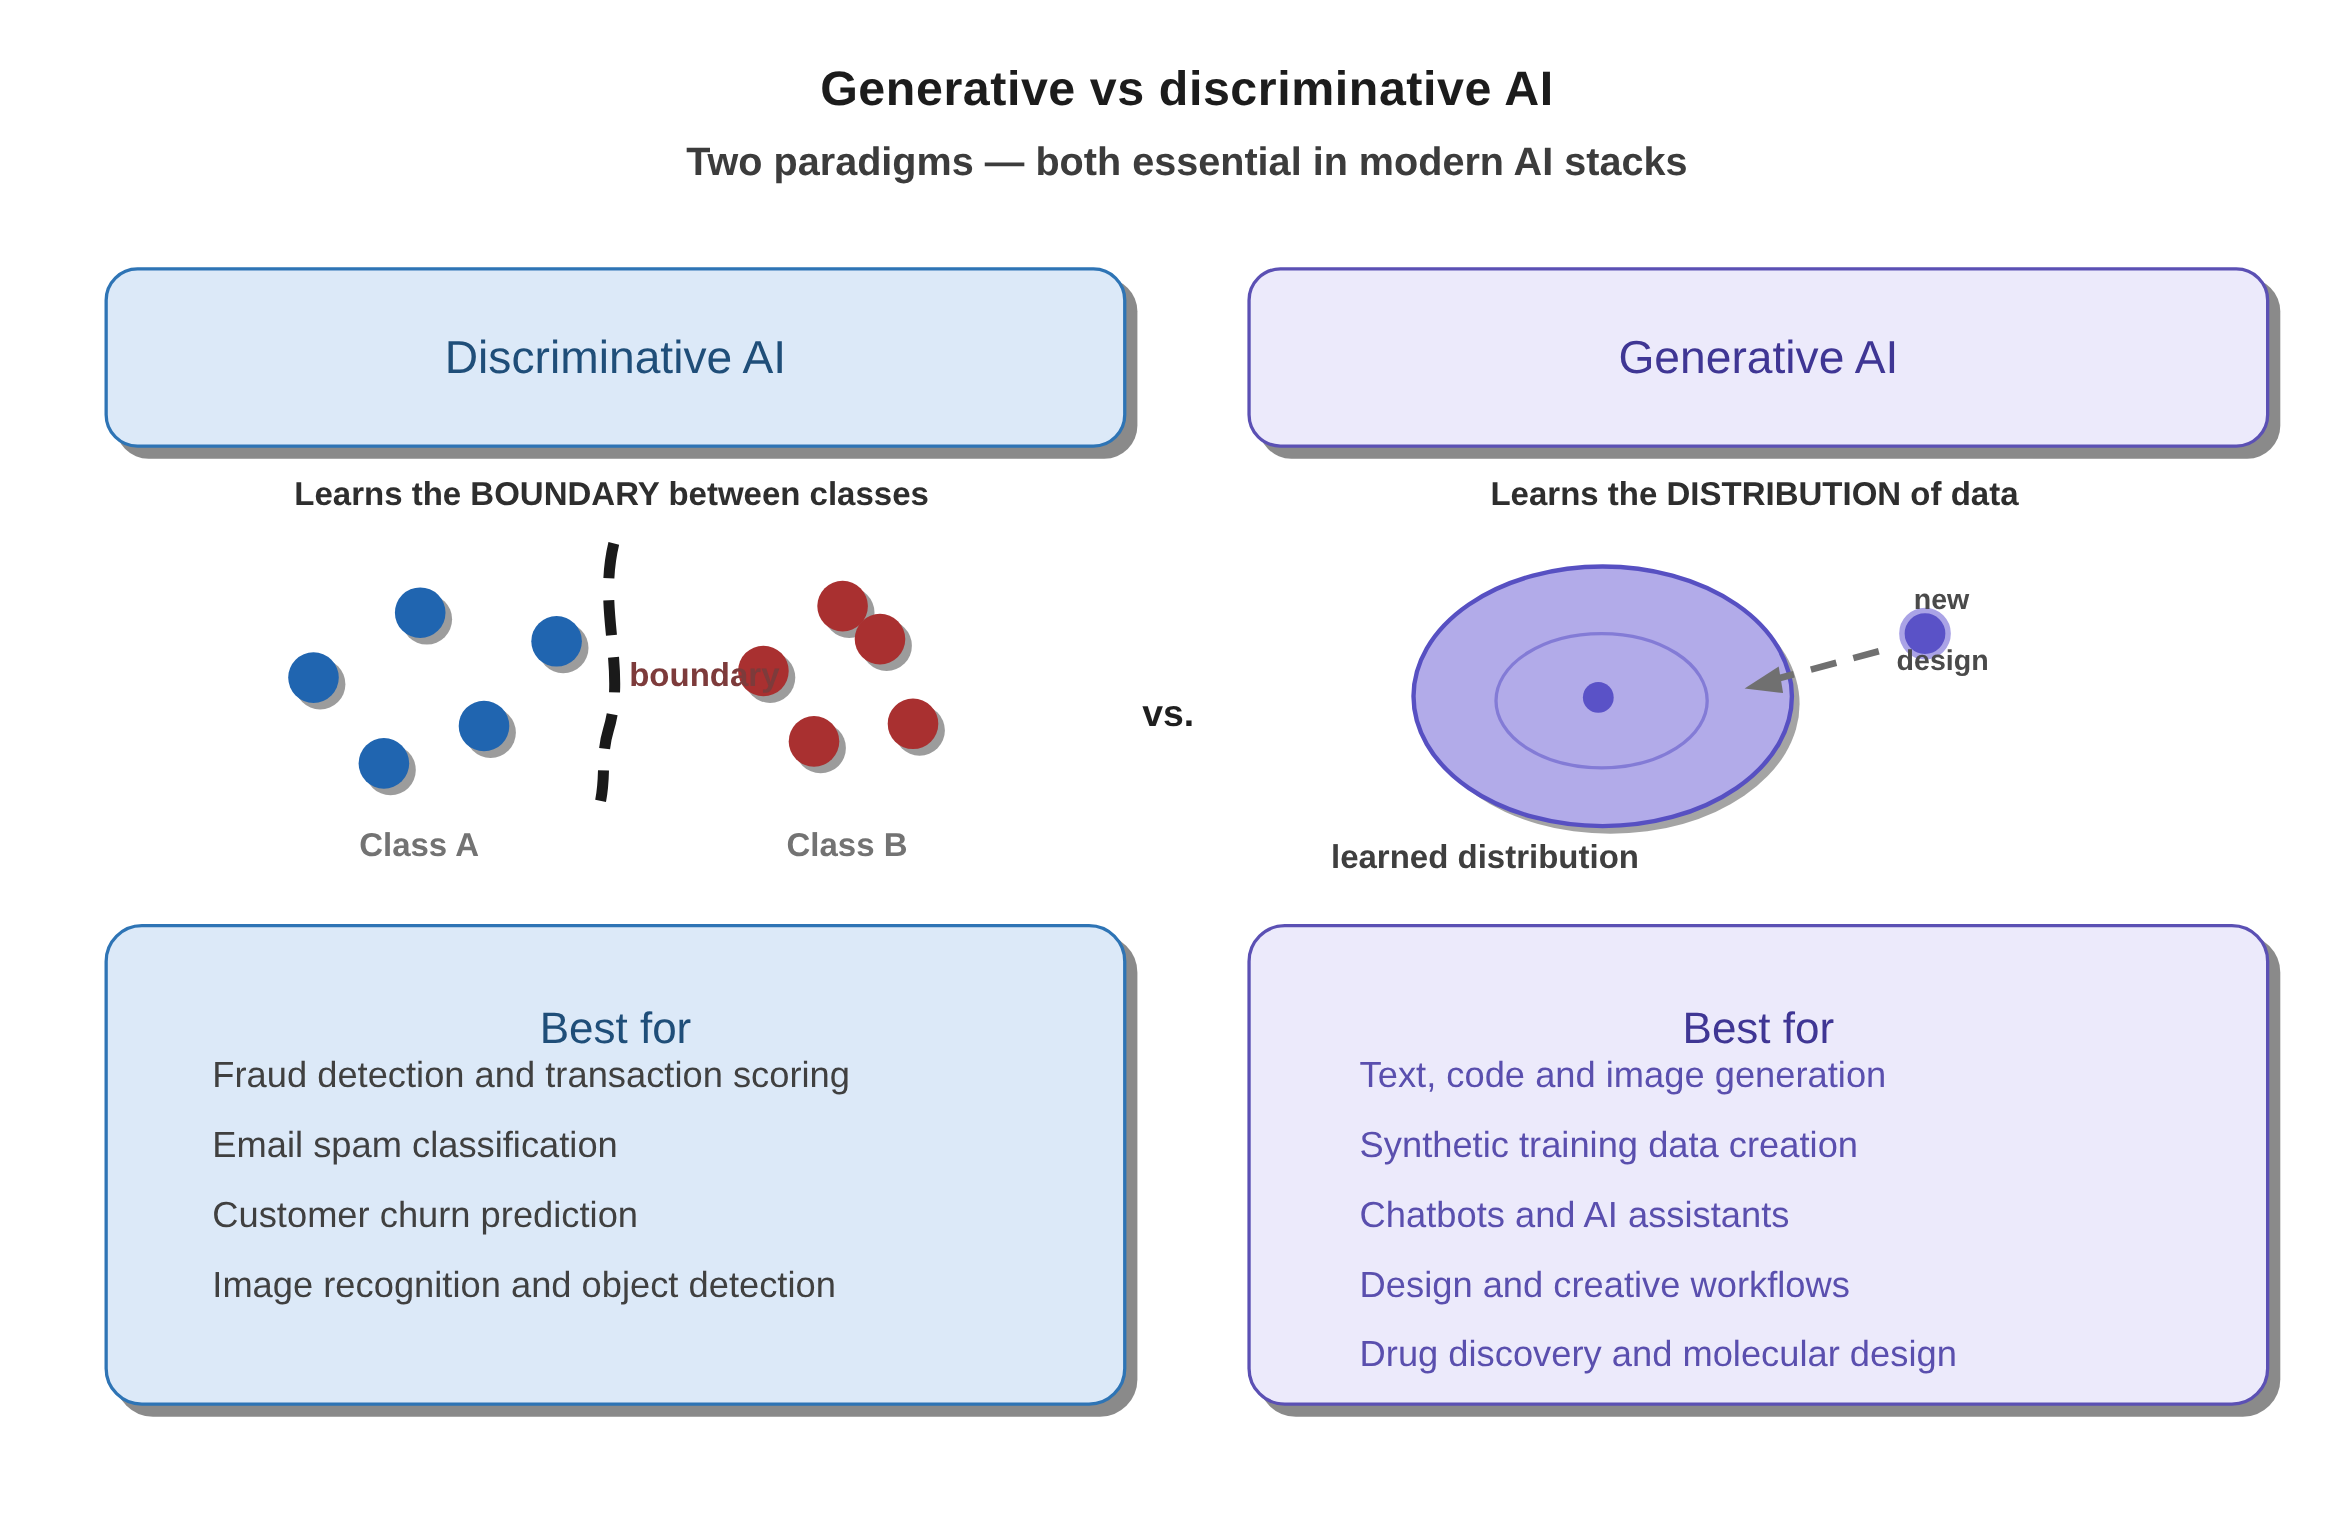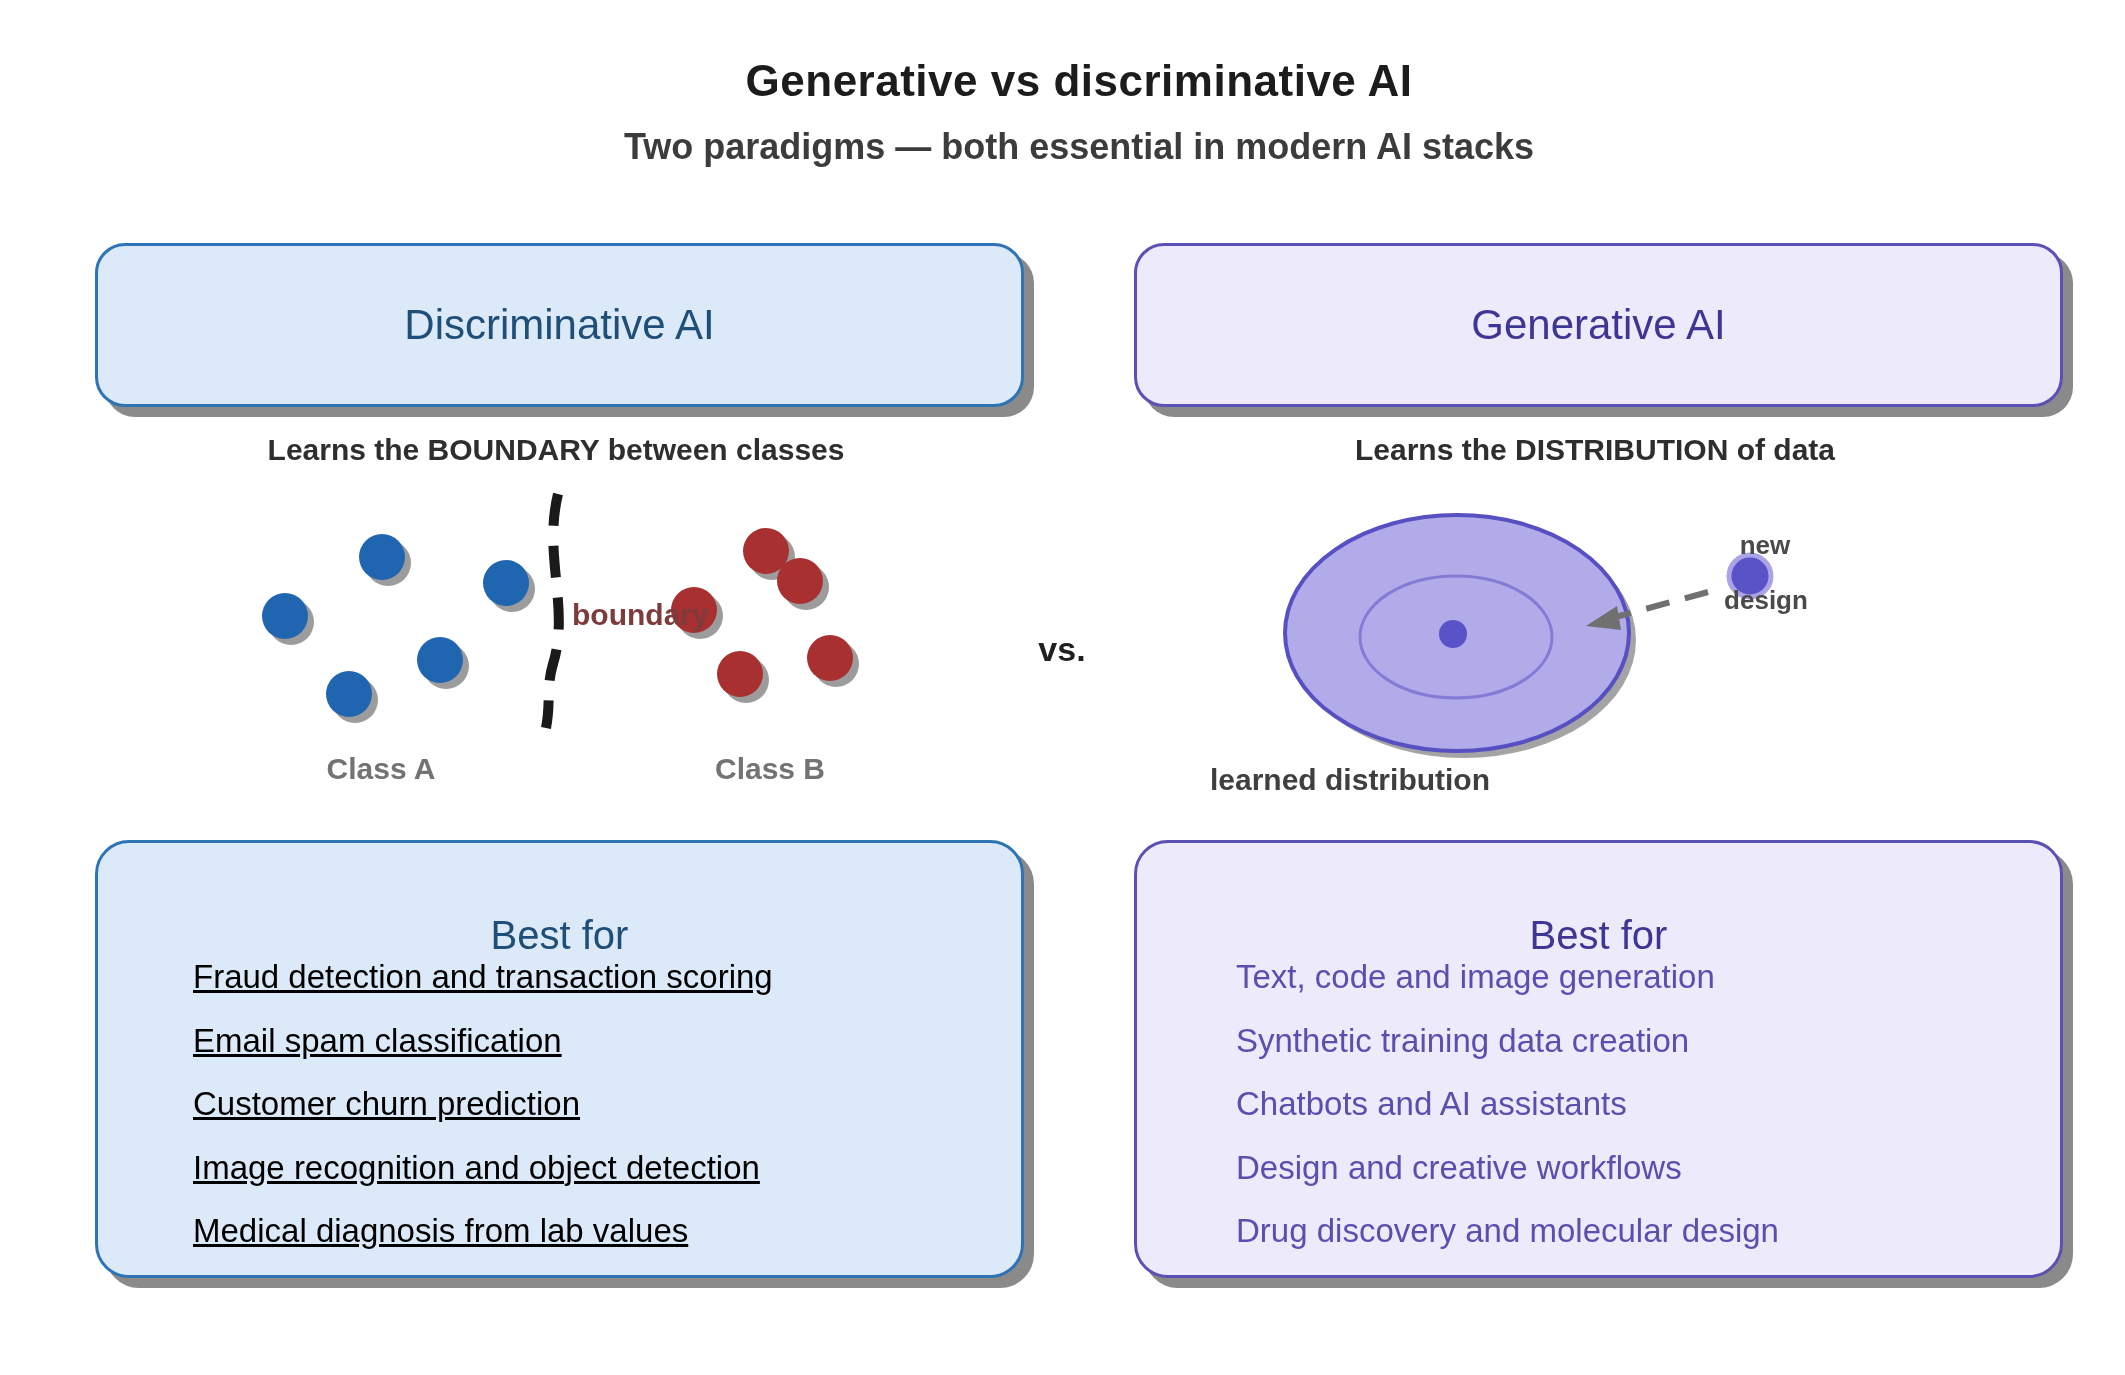--- a/index.html
+++ b/index.html
@@ -80,21 +80,21 @@
   .best-list{
     position:absolute;top:102px;left:0;right:0;
     margin:0;padding:0;list-style:none;
   }
   .best-list li{
     height:63.5px;line-height:63.5px;
     font-size:33px;white-space:nowrap;
   }
   .best-left .best-list{padding-left:95px;}
   .best-right .best-list{padding-left:99px;}
-  .best-left .best-list li{color:#000000;text-decoration:underline;}
+  .best-left .best-list li{color:#404040;}
   .best-right .best-list li{color:#5a4fae;}
   svg.overlay{position:absolute;left:0;top:0;width:2125px;height:1375px;pointer-events:none;}
 </style>
 </head>
 <body>
 
 <div class="canvas">
 
   <div class="abs center title">Generative vs discriminative AI</div>
   <div class="abs center subtitle">Two paradigms — both essential in modern AI stacks</div>
@@ -161,21 +161,20 @@
   <div class="abs center sample-label">design</div>
   <div class="abs center dist-label">learned distribution</div>
 
   <div class="abs best-box best-left">
     <div class="best-title">Best for</div>
     <ul class="best-list">
       <li>Fraud detection and transaction scoring</li>
       <li>Email spam classification</li>
       <li>Customer churn prediction</li>
       <li>Image recognition and object detection</li>
-      <li>Medical diagnosis from lab values</li>
     </ul>
   </div>
   <div class="abs best-box best-right">
     <div class="best-title">Best for</div>
     <ul class="best-list">
       <li>Text, code and image generation</li>
       <li>Synthetic training data creation</li>
       <li>Chatbots and AI assistants</li>
       <li>Design and creative workflows</li>
       <li>Drug discovery and molecular design</li>

